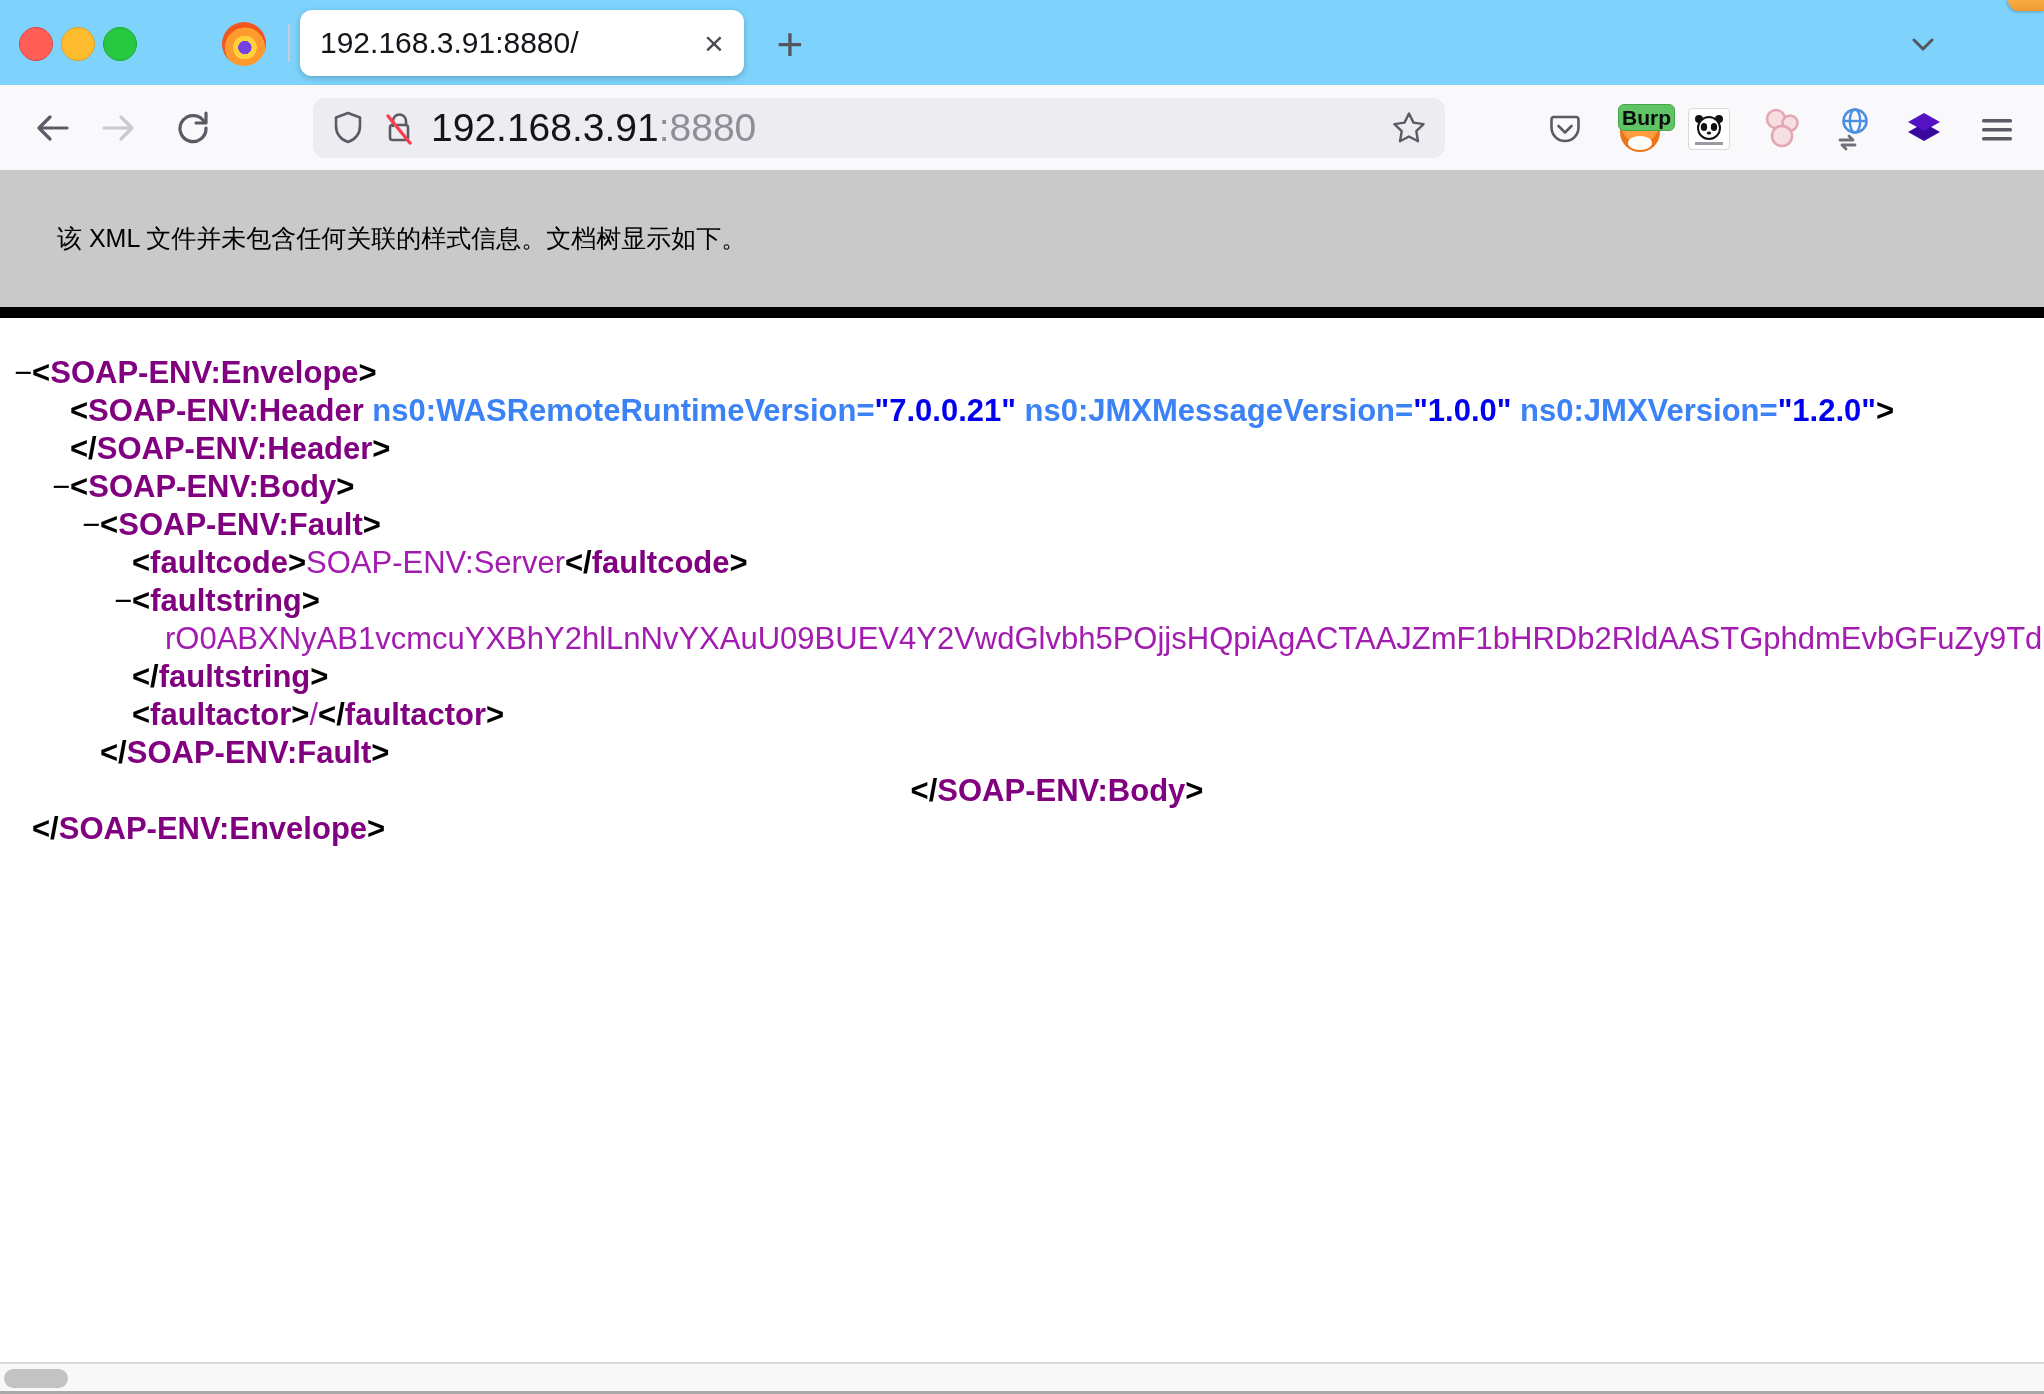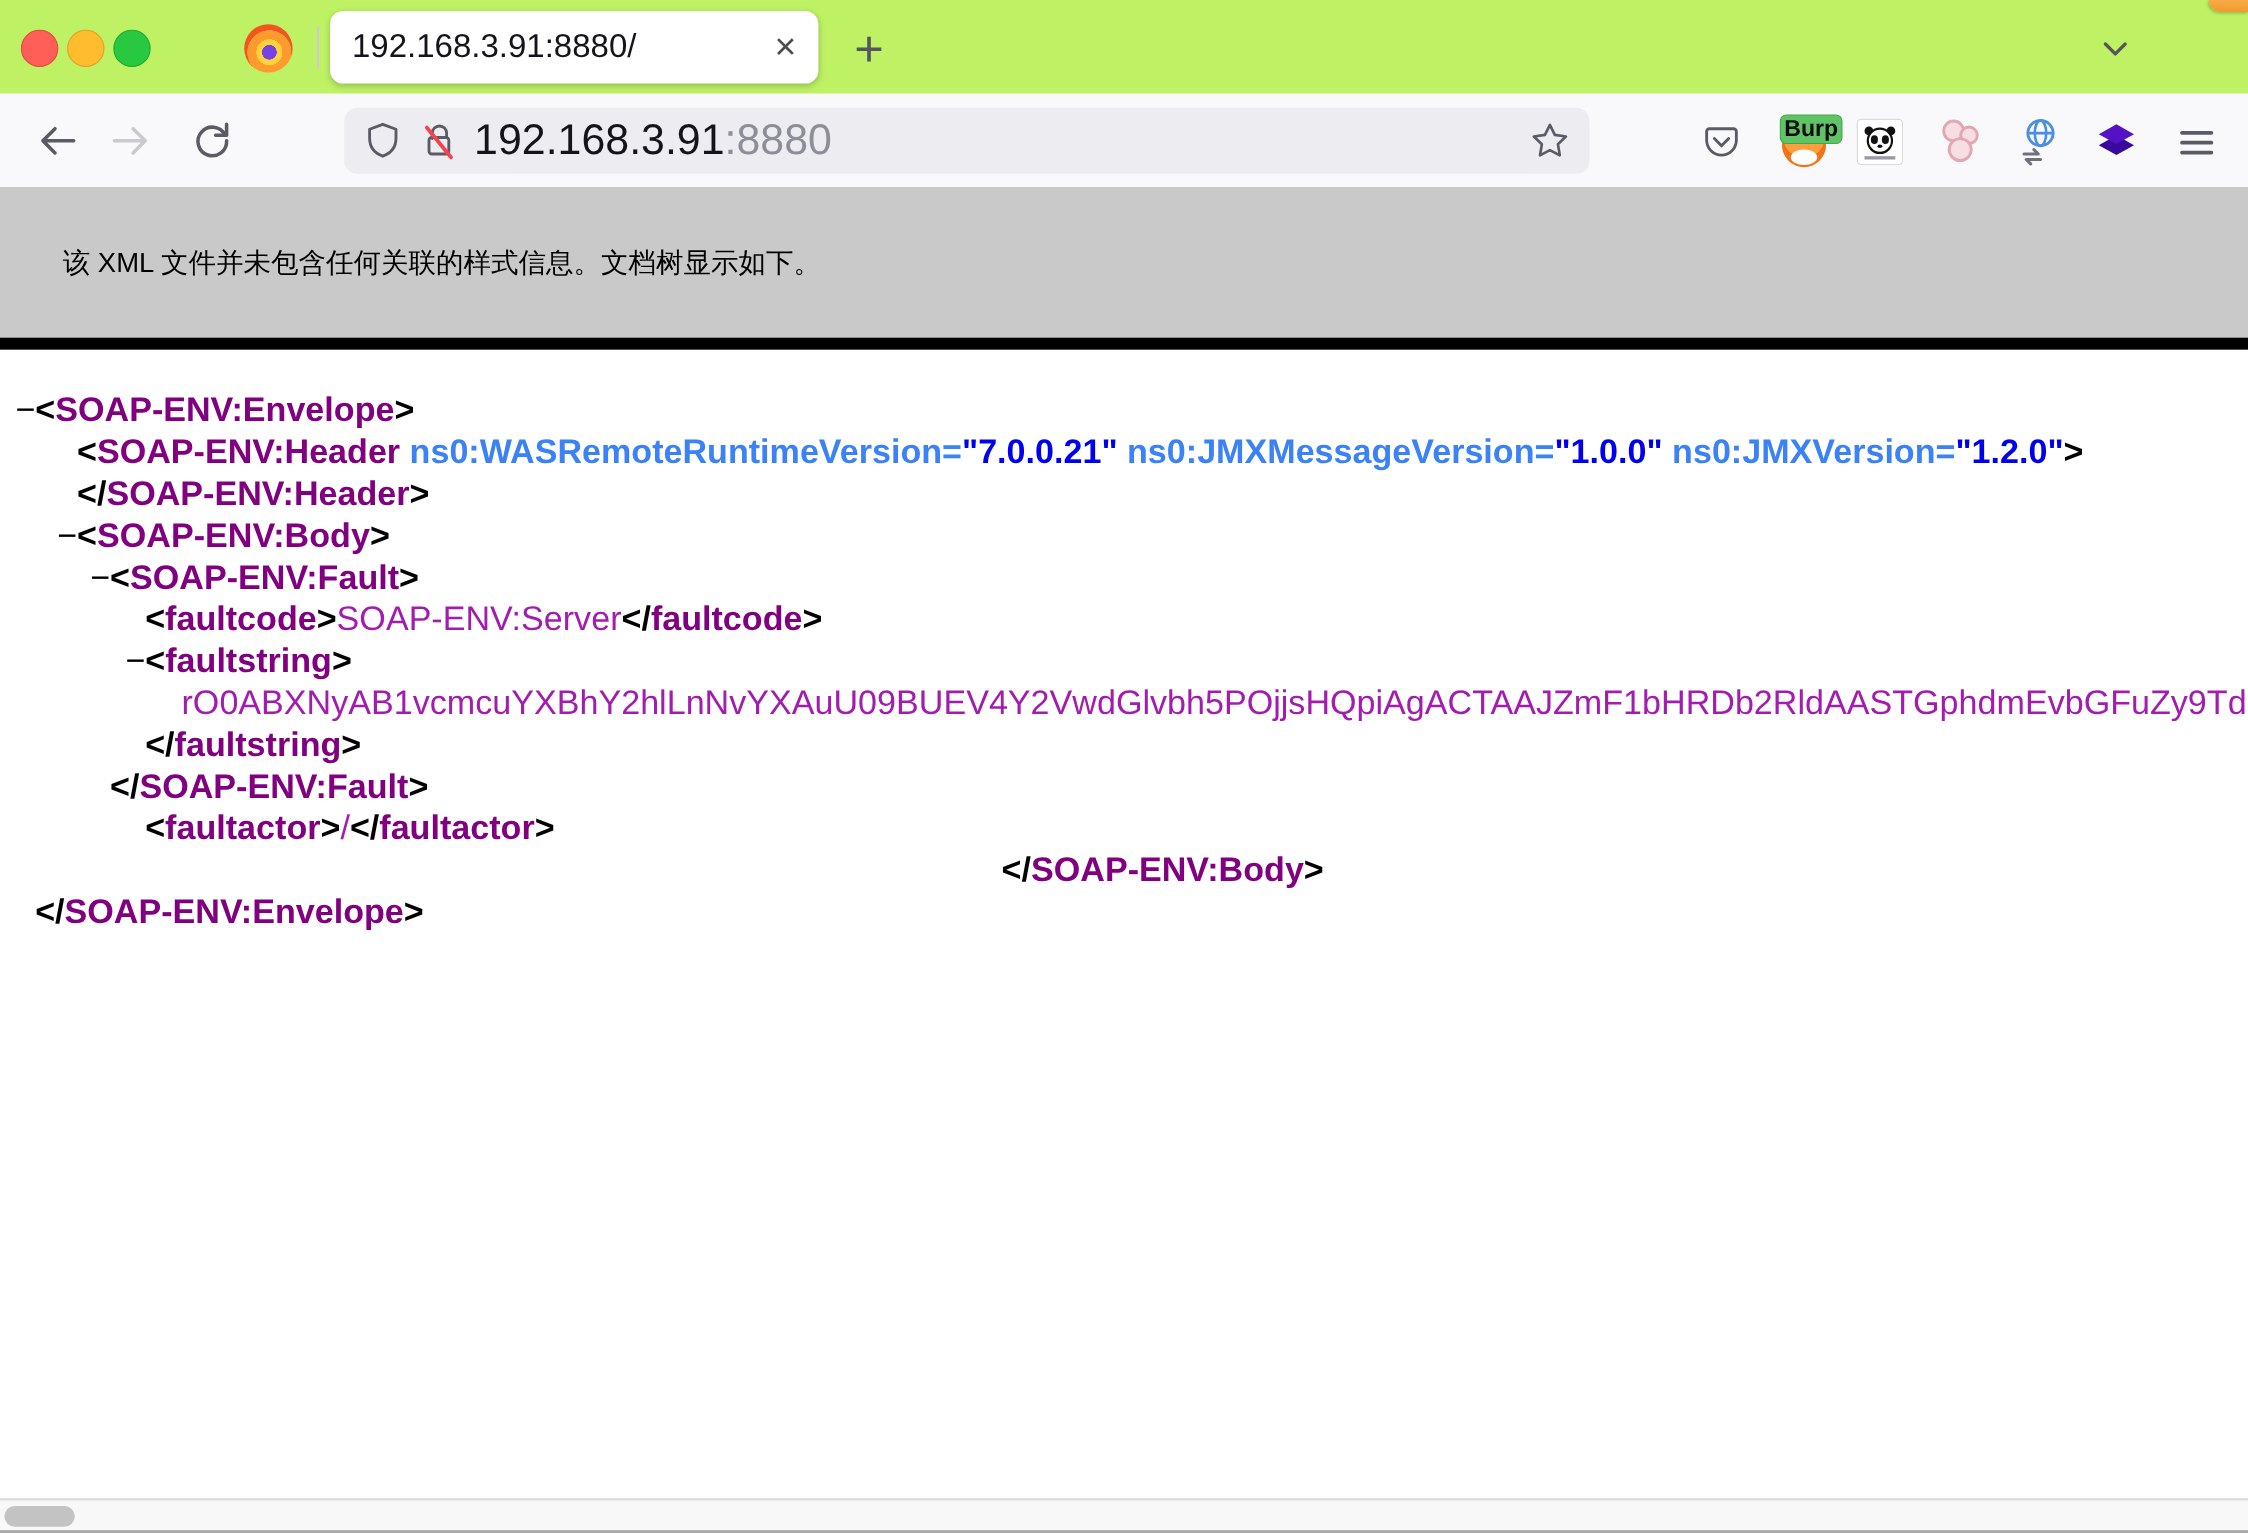--- a/index.html
+++ b/index.html
@@ -2,21 +2,21 @@
 <html><head>
 <meta charset="utf-8">
 <style>
   * { margin:0; padding:0; box-sizing:border-box; }
   html,body { width:2044px; height:1394px; overflow:hidden; background:#fff;
               font-family:"Liberation Sans", sans-serif; }
   .screen { position:relative; width:2044px; height:1394px; background:#fff; overflow:hidden; }
 
   
   .tabbar { position:absolute; top:0; left:0; width:2044px; height:107px;
-            background:#bef264; border-bottom:1px solid #1d4ed8; }
+            background:#7dd3fc; border-bottom:1px solid #1d4ed8; }
   .tlight { position:absolute; top:27px; width:34px; height:34px; border-radius:50%; }
   .tl-close   { left:19px;  background:#ff5f57; border:1px solid #e1483f;}
   .tl-min     { left:61px;  background:#febc2e; border:1px solid #e0a123;}
   .tl-zoom    { left:103px; background:#28c840; border:1px solid #1eaa33;}
   .ffview { position:absolute; left:222px; top:22px; width:44px; height:44px; border-radius:50%;
             background: radial-gradient(circle at 52% 58%, #7542e5 0 19%, #ffd23c 20% 34%,
                         #ff9a2e 35% 58%, #f4551f 59% 84%, #d7418f 85% 100%); }
   .tabsep { position:absolute; left:288px; top:24px; width:2px; height:38px; background:#cbcbd4; }
   .tab { position:absolute; left:300px; top:10px; width:444px; height:66px; background:#ffffff;
          border-radius:12px; box-shadow:0 2px 6px rgba(0,0,0,.22); display:flex; align-items:center; }
@@ -217,22 +217,22 @@
     <div class="xml-tree">
         <div class="xml-line" style="padding-left: 14px;"><span class="xml-expander">−</span><span class="xml-markup">&lt;</span><span class="xml-tag">SOAP-ENV:Envelope</span><span class="xml-markup">&gt;</span></div>
         <div class="xml-line" style="padding-left: 70px;"><span class="xml-markup">&lt;</span><span class="xml-tag">SOAP-ENV:Header</span><span class="xml-attr"> ns0:WASRemoteRuntimeVersion=</span><span class="xml-value">"7.0.0.21"</span><span class="xml-attr"> ns0:JMXMessageVersion=</span><span class="xml-value">"1.0.0"</span><span class="xml-attr"> ns0:JMXVersion=</span><span class="xml-value">"1.2.0"</span><span class="xml-markup">&gt;</span></div>
         <div class="xml-line" style="padding-left: 70px;"><span class="xml-markup">&lt;/</span><span class="xml-tag">SOAP-ENV:Header</span><span class="xml-markup">&gt;</span></div>
         <div class="xml-line" style="padding-left: 52px;"><span class="xml-expander">−</span><span class="xml-markup">&lt;</span><span class="xml-tag">SOAP-ENV:Body</span><span class="xml-markup">&gt;</span></div>
         <div class="xml-line" style="padding-left: 82px;"><span class="xml-expander">−</span><span class="xml-markup">&lt;</span><span class="xml-tag">SOAP-ENV:Fault</span><span class="xml-markup">&gt;</span></div>
         <div class="xml-line" style="padding-left: 132px;"><span class="xml-markup">&lt;</span><span class="xml-tag">faultcode</span><span class="xml-markup">&gt;</span><span class="xml-text">SOAP-ENV:Server</span><span class="xml-markup">&lt;/</span><span class="xml-tag">faultcode</span><span class="xml-markup">&gt;</span></div>
         <div class="xml-line" style="padding-left: 114px;"><span class="xml-expander">−</span><span class="xml-markup">&lt;</span><span class="xml-tag">faultstring</span><span class="xml-markup">&gt;</span></div>
         <div class="xml-line" style="padding-left: 165px;"><span class="xml-text">rO0ABXNyAB1vcmcuYXBhY2hlLnNvYXAuU09BUEV4Y2VwdGlvbh5POjjsHQpiAgACTAAJZmF1bHRDb2RldAASTGphdmEvbGFuZy9TdHJpbmc7</span></div>
         <div class="xml-line" style="padding-left: 132px;"><span class="xml-markup">&lt;/</span><span class="xml-tag">faultstring</span><span class="xml-markup">&gt;</span></div>
+        <div class="xml-line" style="padding-left: 132px;"><span class="xml-markup">&lt;</span><span class="xml-tag">faultactor</span><span class="xml-markup">&gt;</span><span class="xml-text">/</span><span class="xml-markup">&lt;/</span><span class="xml-tag">faultactor</span><span class="xml-markup">&gt;</span></div>
         <div class="xml-line" style="padding-left: 100px;"><span class="xml-markup">&lt;/</span><span class="xml-tag">SOAP-ENV:Fault</span><span class="xml-markup">&gt;</span></div>
-        <div class="xml-line" style="padding-left: 132px;"><span class="xml-markup">&lt;</span><span class="xml-tag">faultactor</span><span class="xml-markup">&gt;</span><span class="xml-text">/</span><span class="xml-markup">&lt;/</span><span class="xml-tag">faultactor</span><span class="xml-markup">&gt;</span></div>
         <div class="xml-line" style="padding-left: 70px; text-align: center;"><span class="xml-markup">&lt;/</span><span class="xml-tag">SOAP-ENV:Body</span><span class="xml-markup">&gt;</span></div>
         <div class="xml-line" style="padding-left: 32px;"><span class="xml-markup">&lt;/</span><span class="xml-tag">SOAP-ENV:Envelope</span><span class="xml-markup">&gt;</span></div>
       </div>
   </div>
 
   <div class="hscroll">
     <div class="hthumb"></div>
   </div>
 
 </div>

